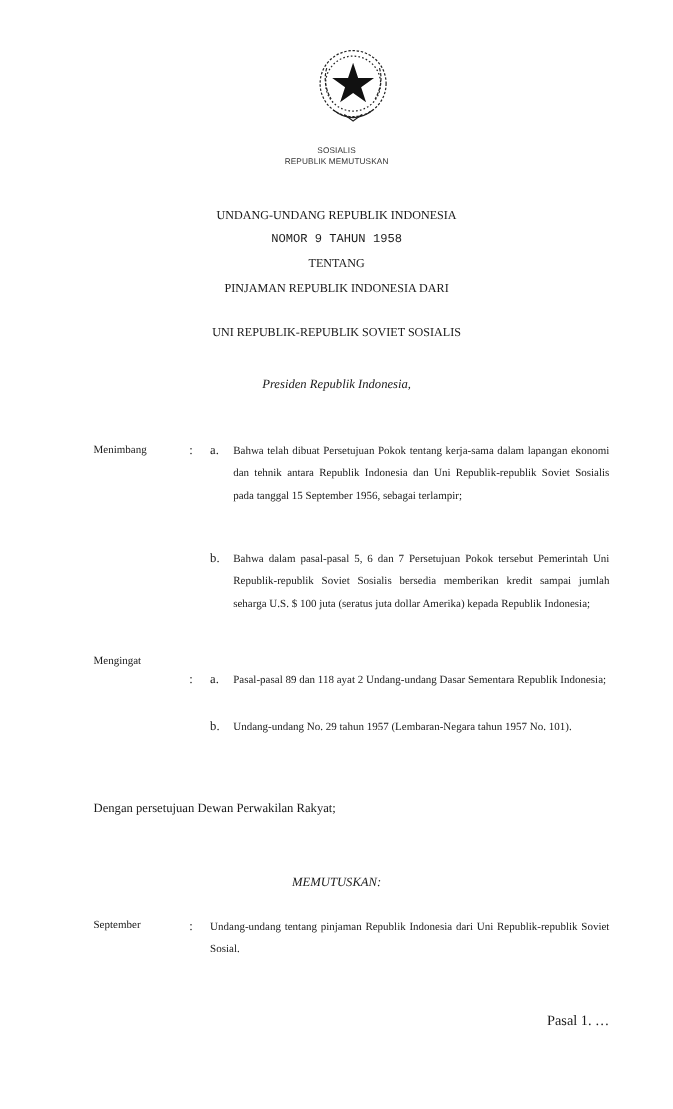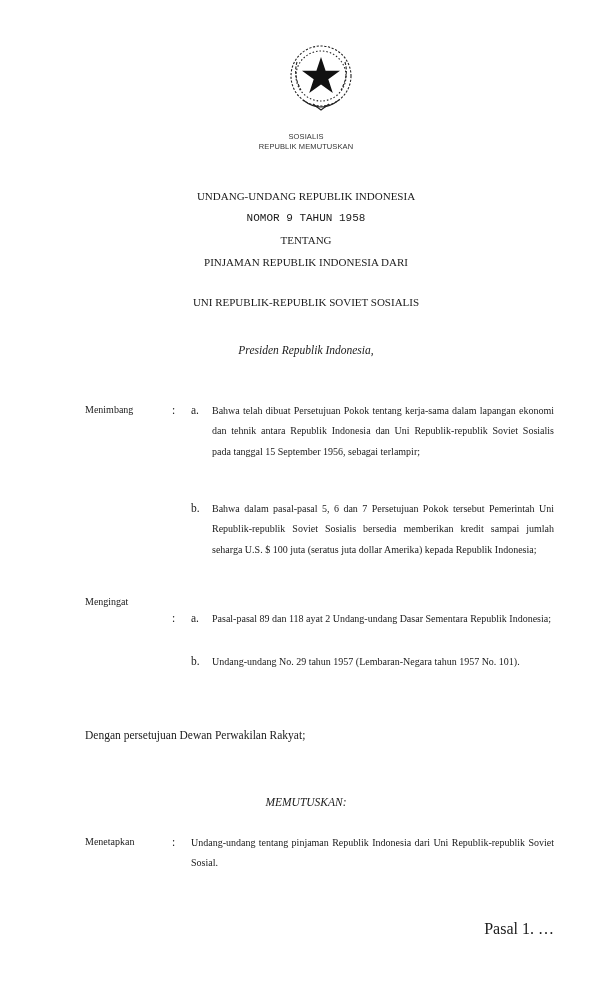--- a/index.html
+++ b/index.html
@@ -11,21 +11,21 @@
               font-family: "Liberation Sans", "DejaVu Sans", sans-serif; font-size: 7.5px; color: #333; letter-spacing: 0.1px; }
   .title-line { position: absolute; left: 0; width: 100%; text-align: center; font-size: 11px; }
   .center { position: absolute; left: 0; width: 100%; text-align: center; font-size: 11.5px; font-style: italic; }
   .row-label { position: absolute; left: 85px; font-size: 10px; }
   .colon { position: absolute; left: 172px; font-size: 11.5px; }
   .marker { position: absolute; left: 191px; font-size: 11.5px; }
   .body-block { position: absolute; left: 212px; width: 342px; font-size: 10px;
                 line-height: 20.3px; text-align: justify; }
   .body-block.wide { left: 191px; width: 363px; }
   .plain { position: absolute; left: 85px; font-size: 11.5px; }
-  .footer-ref { position: absolute; right: 58px; font-size: 16px; }
+  .footer-ref { position: absolute; right: 58px; font-size: 13px; }
 </style>
 </head>
 <body>
 
 <div class="page">
 
   <svg class="emblem" viewBox="0 0 76 78">
     <g fill="none" stroke="#222" stroke-width="1.1">
       <circle cx="38" cy="36" r="30" stroke-dasharray="2.2 1.6"></circle>
       <circle cx="38" cy="36" r="25" stroke-dasharray="1.5 2"></circle>
@@ -61,19 +61,19 @@
   <div class="marker" style="top:612px;">a.</div>
   <div class="body-block" style="top:609px;">Pasal-pasal 89 dan 118 ayat 2 Undang-undang Dasar Sementara Republik Indonesia;</div>
 
   <div class="marker" style="top:655px;">b.</div>
   <div class="body-block" style="top:652px;">Undang-undang No. 29 tahun 1957 (Lembaran-Negara tahun 1957 No. 101).</div>
 
   <div class="plain" style="top:700px;margin-top:29px;">Dengan persetujuan Dewan Perwakilan Rakyat;</div>
 
   <div class="center" style="top:796px;">MEMUTUSKAN:</div>
 
-  <div class="row-label" style="top:836px;">Menetapkan</div>
+  <div class="row-label" style="top:836px;">September</div>
   <div class="colon" style="top:836px;">:</div>
   <div class="body-block wide" style="top:833px;">Undang-undang tentang pinjaman Republik Indonesia dari Uni Republik-republik Soviet Sosial.</div>
 
   <div class="footer-ref" style="top:920px;">Pasal 1. …</div>
 
 </div>
 
 </body></html>

